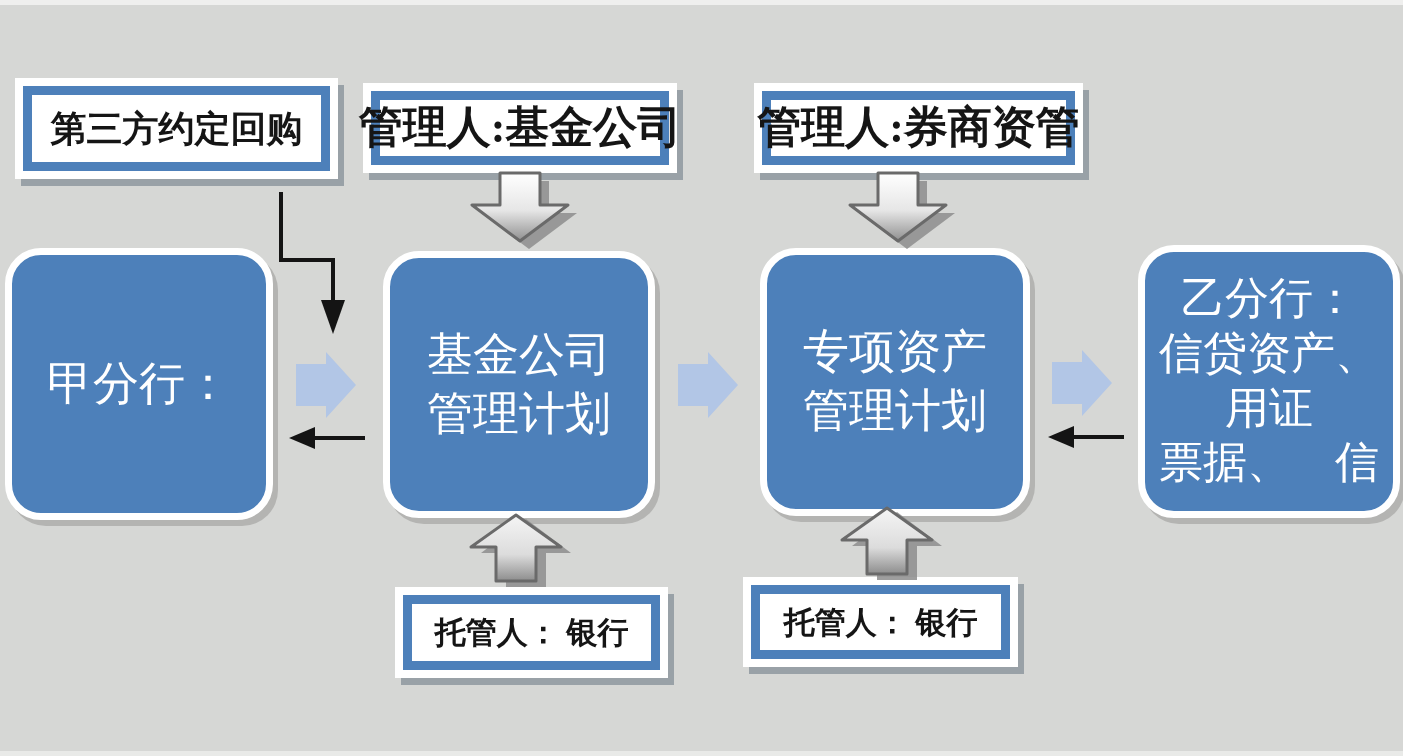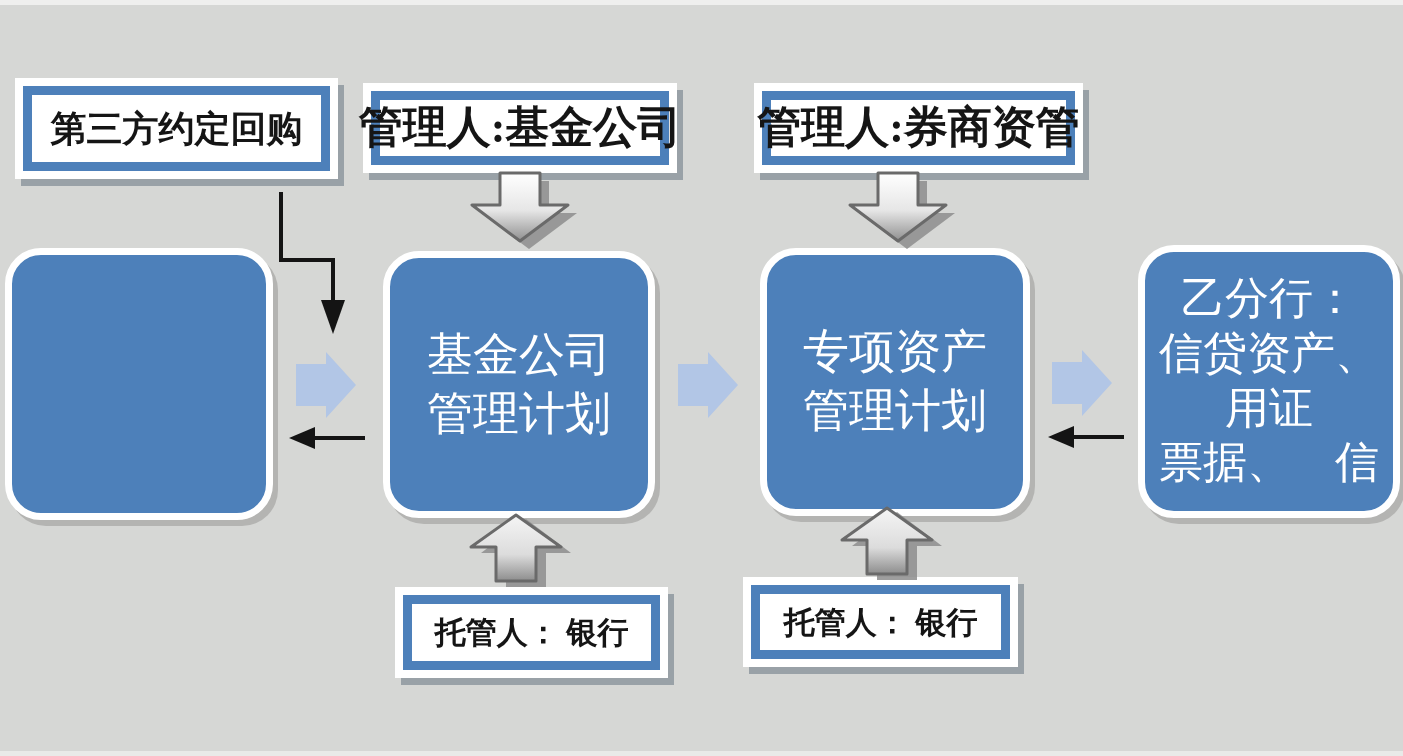--- a/index.html
+++ b/index.html
@@ -88,20 +88,21 @@
     </div>
   </div>
 
   <div class="plaque" style="left:743px;top:577px;width:275px;height:90px">
     <div class="plaque-inner">
       <span class="plaque-text fs31">托管人： 银行</span>
     </div>
   </div>
 
   <div class="node" style="left:5px;top:248px;width:268px;height:272px">
+    <div>甲分行：</div>
   </div>
 
   <div class="node" style="left:383px;top:251px;width:272px;height:267px">
     <div>基金公司</div>
     <div>管理计划</div>
   </div>
 
   <div class="node" style="left:760px;top:248px;width:270px;height:268px">
     <div>专项资产</div>
     <div>管理计划</div>

